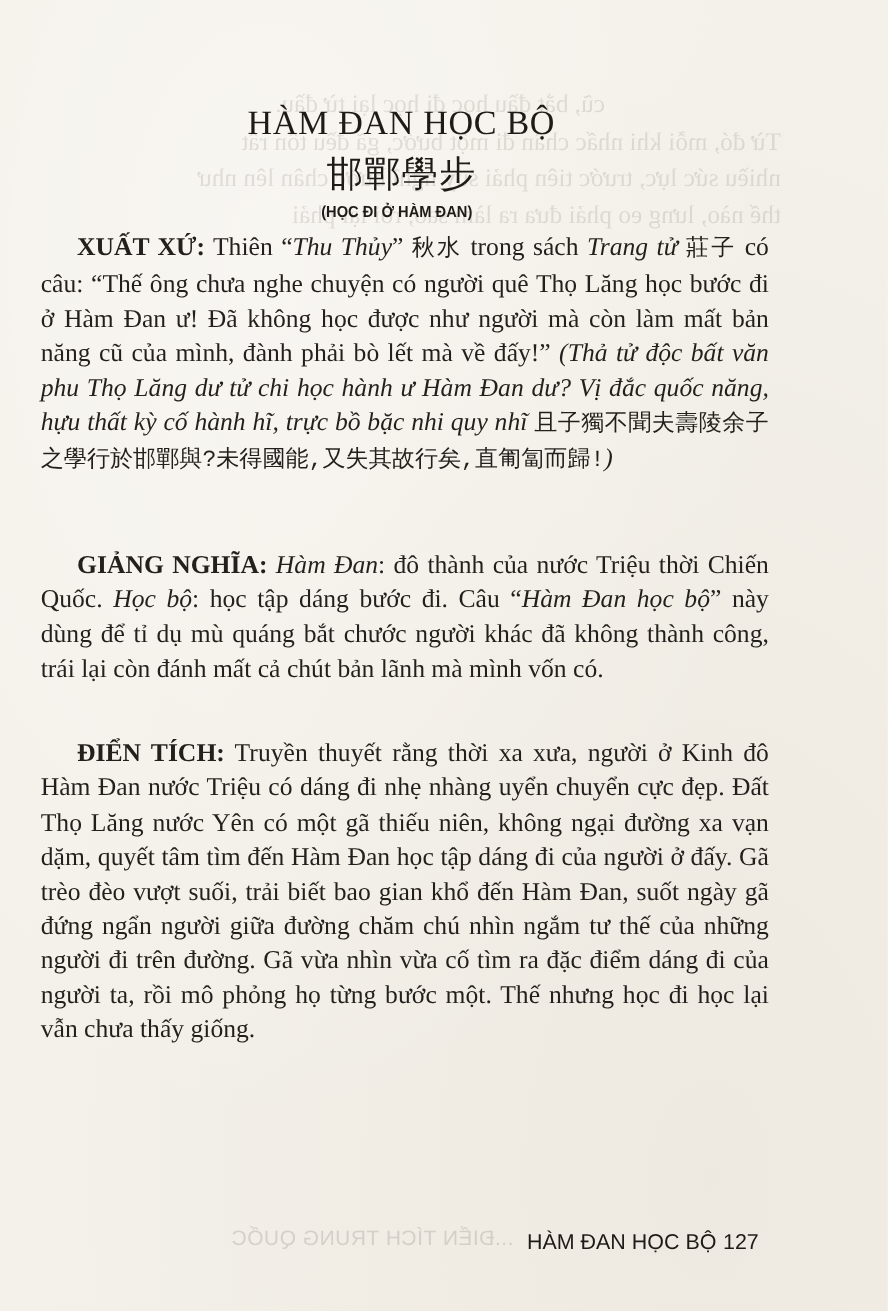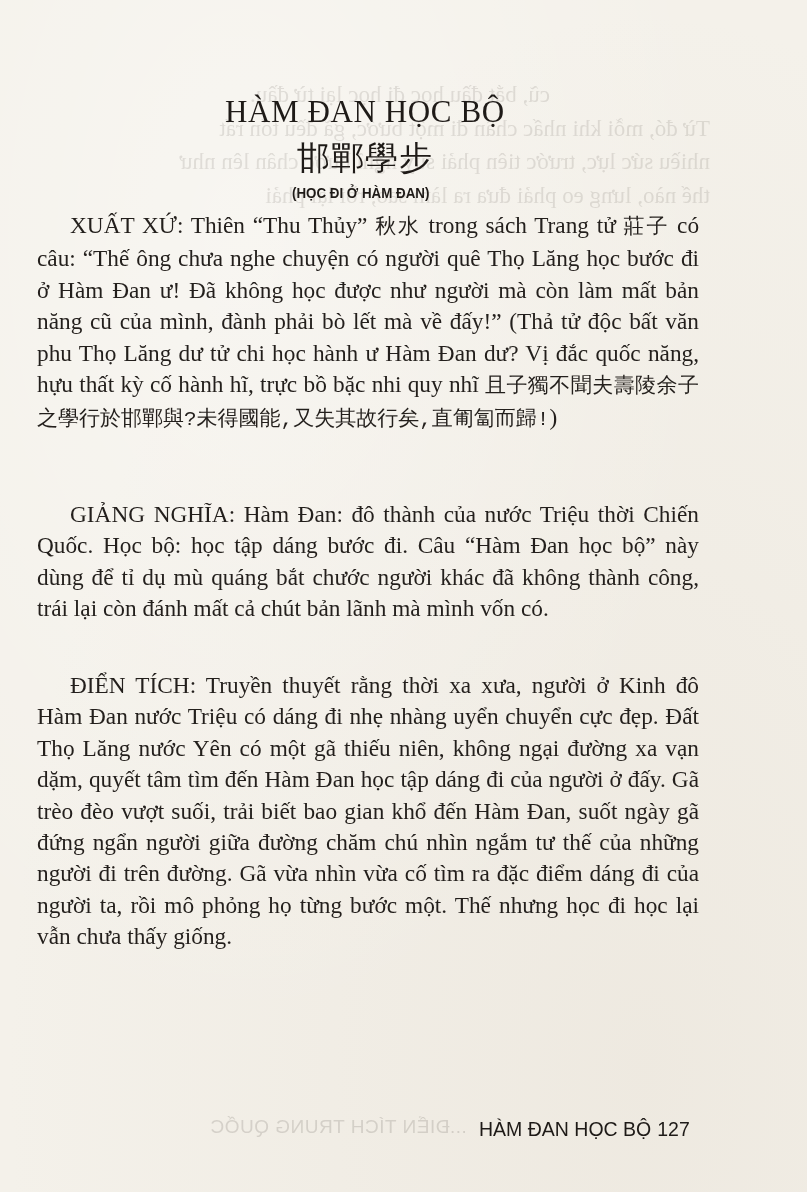--- a/index.html
+++ b/index.html
@@ -87,23 +87,24 @@
       font-size: 23.3px;
       line-height: 31.4px;
       text-align: justify;
       color: #231f1c;
     }
     .para {
       margin: 0;
       text-indent: 33px;
     }
     .label {
-      font-weight: normal;
+      font-weight: bold;
     }
     .it {
+      font-style: italic;
     }
     .han {
       font-family: Liberation Mono, monospace;
       font-size: 21px;
     }
     .p1 { top: 210px; }
     .p2 { top: 499px; }
     .p3 { top: 670px; }
     .p4 { top: 987px; }
     .footer {

